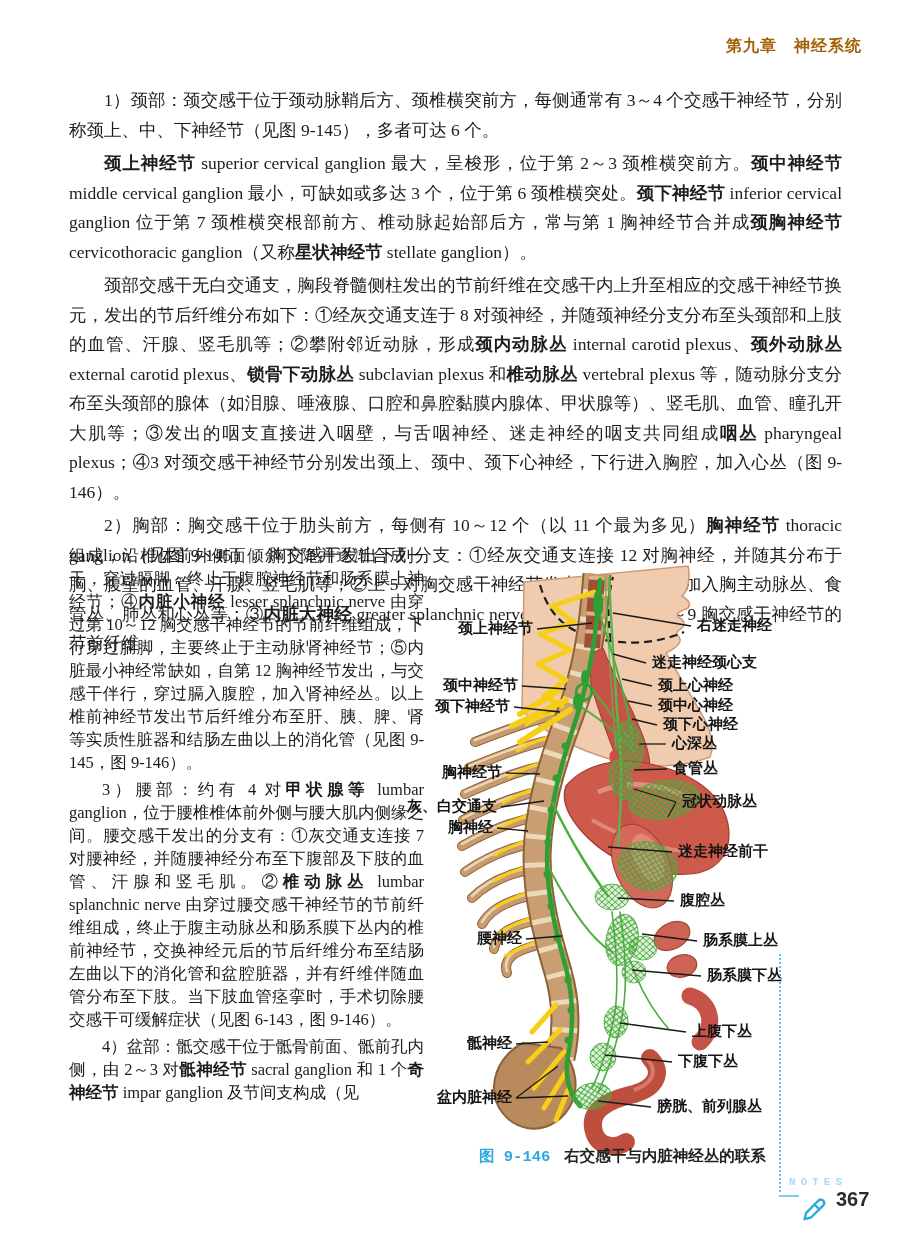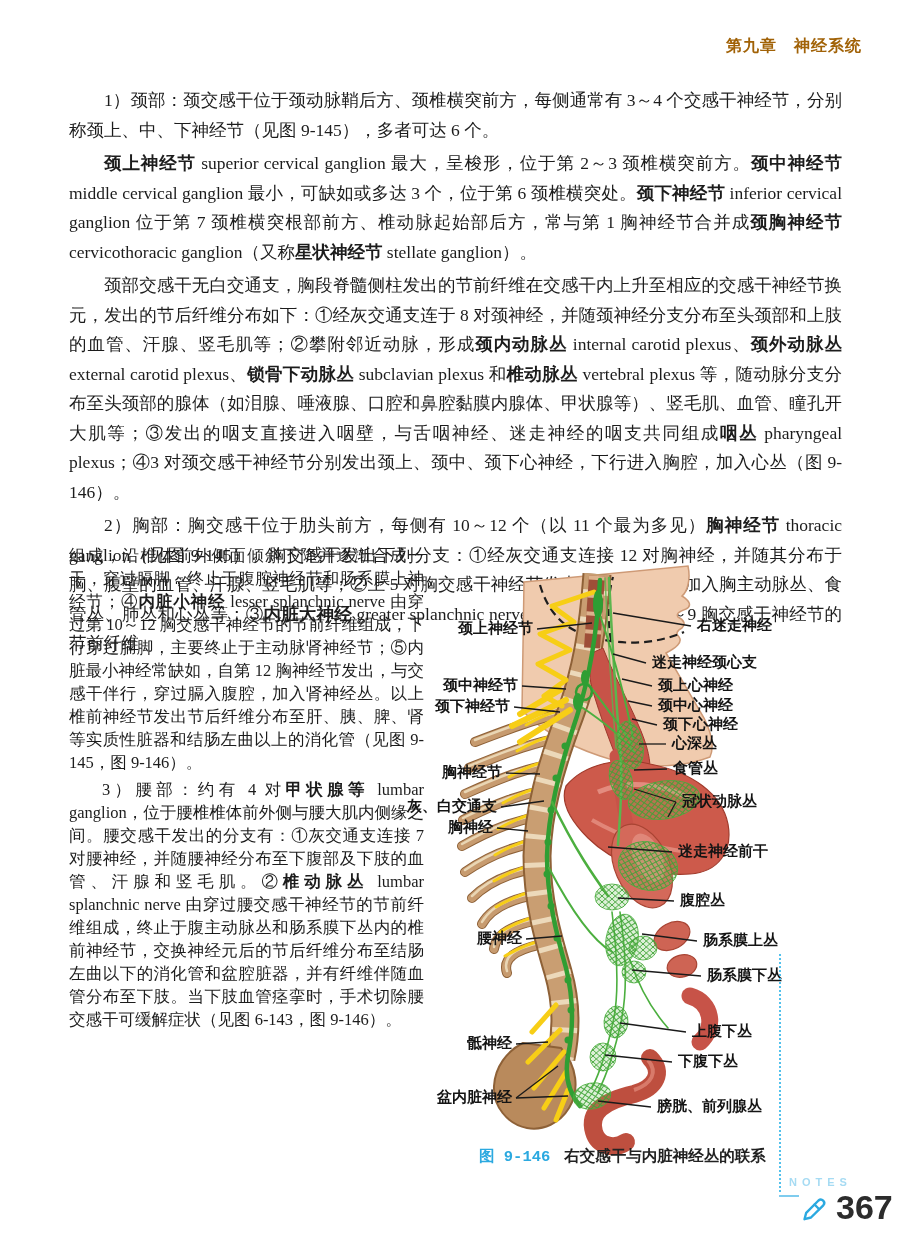--- a/index.html
+++ b/index.html
@@ -38,48 +38,49 @@
     font-size:15.5px;font-weight:bold;white-space:nowrap;padding-left:12px;
   }
   .fig-caption .cap-id{color:#2BA9E0;margin-right:14px;}
   .fig-caption .cap-text{color:#222222;}
   .notes-dotted{
     position:absolute;left:779px;top:954px;height:238px;width:0;
     border-left:2px dotted #52C1EC;
   }
   .notes-label{
     position:absolute;left:789px;top:1176px;
-    font-family:Liberation Sans, sans-serif;
+    font-family:Liberation Mono, monospace;
     font-size:11px;font-weight:bold;color:#A6DBF3;letter-spacing:5px;
   }
   .notes-hline{position:absolute;left:779px;top:1195px;width:20px;height:2px;background:#7FCCEE;}
   .pen-icon{position:absolute;left:798px;top:1195px;width:32px;height:32px;}
   .page-number{
     position:absolute;left:836px;top:1188px;
     font-family:"Liberation Sans","DejaVu Sans",sans-serif;
-    font-size:34px;font-weight:bold;color:#2c2c2c;
+    font-size:20px;font-weight:bold;color:#2c2c2c;
   }
 </style>
 </head>
 <body>
 
 <div class="page">
 
   <div class="chapter-header">第九章　神经系统</div>
 
   <div class="text-top" id="text-top">
       <p class="para indent"><span>1）颈部：颈交感干位于颈动脉鞘后方、颈椎横突前方，每侧通常有 3～4 个交感干神经节，分别称颈上、中、下神经节（见图 9-145），多者可达 6 个。</span></p>
       <p class="para indent"><span class="bold-term">颈上神经节</span><span> superior cervical ganglion 最大，呈梭形，位于第 2～3 颈椎横突前方。</span><span class="bold-term">颈中神经节</span><span> middle cervical ganglion 最小，可缺如或多达 3 个，位于第 6 颈椎横突处。</span><span class="bold-term">颈下神经节</span><span> inferior cervical ganglion 位于第 7 颈椎横突根部前方、椎动脉起始部后方，常与第 1 胸神经节合并成</span><span class="bold-term">颈胸神经节</span><span> cervicothoracic ganglion（又称</span><span class="bold-term">星状神经节</span><span> stellate ganglion）。</span></p>
       <p class="para indent"><span>颈部交感干无白交通支，胸段脊髓侧柱发出的节前纤维在交感干内上升至相应的交感干神经节换元，发出的节后纤维分布如下：①经灰交通支连于 8 对颈神经，并随颈神经分支分布至头颈部和上肢的血管、汗腺、竖毛肌等；②攀附邻近动脉，形成</span><span class="bold-term">颈内动脉丛</span><span> internal carotid plexus、</span><span class="bold-term">颈外动脉丛</span><span> external carotid plexus、</span><span class="bold-term">锁骨下动脉丛</span><span> subclavian plexus 和</span><span class="bold-term">椎动脉丛</span><span> vertebral plexus 等，随动脉分支分布至头颈部的腺体（如泪腺、唾液腺、口腔和鼻腔黏膜内腺体、甲状腺等）、竖毛肌、血管、瞳孔开大肌等；③发出的咽支直接进入咽壁，与舌咽神经、迷走神经的咽支共同组成</span><span class="bold-term">咽丛</span><span> pharyngeal plexus；④3 对颈交感干神经节分别发出颈上、颈中、颈下心神经，下行进入胸腔，加入心丛（图 9-146）。</span></p>
       <p class="para indent"><span>2）胸部：胸交感干位于肋头前方，每侧有 10～12 个（以 11 个最为多见）</span><span class="bold-term">胸神经节</span><span> thoracic ganglion（见图 9-145）。胸交感干发出下列分支：①经灰交通支连接 12 对胸神经，并随其分布于胸、腹壁的血管、汗腺、竖毛肌等；②上 5 对胸交感干神经节发出的节后纤维，加入胸主动脉丛、食管丛、肺丛和心丛等；③</span><span class="bold-term">内脏大神经</span><span> greater splanchnic nerve 由穿过第 5 或第 6～9 胸交感干神经节的节前纤维</span></p>
     </div>
 
   <div class="text-left" id="text-left">
       <p class="para"><span>组成，沿椎体前外侧面倾斜下降并逐渐合成一干，穿过膈脚，终止于腹腔神经节和肠系膜上神经节；④</span><span class="bold-term">内脏小神经</span><span> lesser splanchnic nerve 由穿过第 10～12 胸交感干神经节的节前纤维组成，下行穿过膈脚，主要终止于主动脉肾神经节；⑤内脏最小神经常缺如，自第 12 胸神经节发出，与交感干伴行，穿过膈入腹腔，加入肾神经丛。以上椎前神经节发出节后纤维分布至肝、胰、脾、肾等实质性脏器和结肠左曲以上的消化管（见图 9-145，图 9-146）。</span></p>
       <p class="para indent"><span>3）腰部：约有 4 对</span><span class="bold-term">甲状腺等</span><span> lumbar ganglion，位于腰椎椎体前外侧与腰大肌内侧缘之间。腰交感干发出的分支有：①灰交通支连接 7 对腰神经，并随腰神经分布至下腹部及下肢的血管、汗腺和竖毛肌。②</span><span class="bold-term">椎动脉丛</span><span> lumbar splanchnic nerve 由穿过腰交感干神经节的节前纤维组成，终止于腹主动脉丛和肠系膜下丛内的椎前神经节，交换神经元后的节后纤维分布至结肠左曲以下的消化管和盆腔脏器，并有纤维伴随血管分布至下肢。当下肢血管痉挛时，手术切除腰交感干可缓解症状（见图 6-143，图 9-146）。</span></p>
+      <p class="para indent"><span>4）盆部：骶交感干位于骶骨前面、骶前孔内侧，由 2～3 对</span><span class="bold-term">骶神经节</span><span> sacral ganglion 和 1 个</span><span class="bold-term">奇神经节</span><span> impar ganglion 及节间支构成（见</span></p>
     </div>
 
   <svg class="figure-svg" viewBox="385 560 505 615" xmlns="http://www.w3.org/2000/svg">
     <defs id="fig-defs">
         <clipPath id="meshclip0">
           <ellipse cx="630" cy="745" rx="13" ry="24"></ellipse>
         </clipPath>
         <clipPath id="meshclip1">
           <ellipse cx="621" cy="780" rx="11" ry="20"></ellipse>
         </clipPath>

